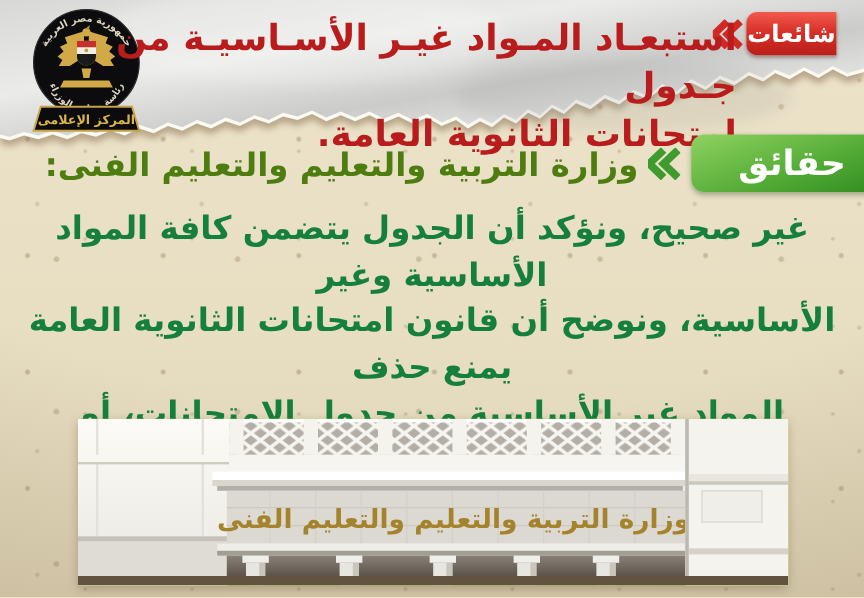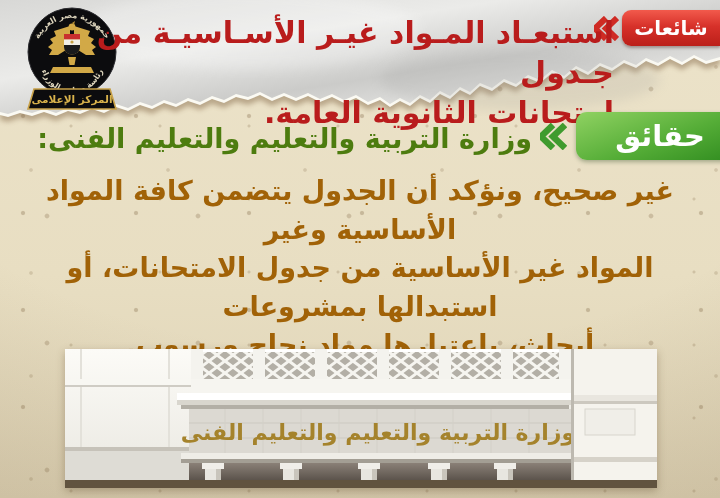--- a/index.html
+++ b/index.html
@@ -22,21 +22,21 @@
       radial-gradient(120% 95% at 50% 18%, rgba(0,0,0,0) 55%, rgba(116,92,58,.16) 100%),
       linear-gradient(180deg,#ece3ca 0%,#e8dec2 55%,#ddd2b5 100%);
     background-size:113px 97px, 89px 73px, 151px 127px, 67px 59px, 137px 103px, 100% 100%, 100% 100%;
   }
   .torn{position:absolute; top:0; left:0;}
   .badge{
     position:absolute; display:flex; align-items:center; justify-content:center;
     color:#ffffff; font-weight:bold; letter-spacing:0;
   }
   .rumor-badge{
-    top:10px; left:622px; width:98px; height:36px; font-size:20px;
+    top:10px; left:622px; width:75px; height:36px; font-size:20px;
     background:linear-gradient(180deg,#f25a4c 0%,#d7312a 45%,#bb1f19 100%);
     border-radius:9px 0 0 9px; box-shadow:0 2px 3px rgba(60,20,15,.35);
   }
   .fact-badge{
     top:112px; left:576px; width:168px; height:48px; font-size:29px;
     background:linear-gradient(160deg,#90d262 0%,#55ad37 55%,#2e8a1e 100%);
     border-radius:11px 0 0 11px; box-shadow:0 2px 4px rgba(30,60,20,.35);
   }
   .chev{position:absolute;}
   .chev-red{top:16px; left:594px;}
@@ -47,21 +47,21 @@
     color:#b91c1c;
   }
   .fact-source{
     position:absolute; top:117px; right:188px; left:16px;
     text-align:right; font-size:27px; line-height:44px; font-weight:bold;
     color:#4d7c0f; white-space:nowrap;
   }
   .fact-body{
     position:absolute; top:172px; left:8px; right:8px;
     text-align:center; font-size:27px; line-height:38.5px; font-weight:bold;
-    color:#a16207;
+    color:#15803d;
   }
   .logo{position:absolute; top:5px; left:25px; width:94px; height:108px;}
   .photo{
     position:absolute; top:349px; left:65px; width:592px; height:139px;
     box-shadow:0 3px 8px rgba(90,70,40,.35); overflow:hidden; background:#bef264;
   }
 </style>
 </head>
 <body>
 
@@ -147,20 +147,21 @@
     <span>حقائق</span>
   </div>
   <svg class="chev chev-green" width="27" height="27" viewBox="0 0 27 27">
     <path d="M25,2 L13,13.5 25,25" fill="none" stroke="#3f9b2e" stroke-width="6.5"></path>
     <path d="M13,2 L1,13.5 13,25" fill="none" stroke="#3f9b2e" stroke-width="6.5"></path>
   </svg>
   <div class="fact-source">وزارة التربية والتعليم والتعليم الفنى:</div>
 
   <div class="fact-body">
     <div>غير صحيح، ونؤكد أن الجدول يتضمن كافة المواد الأساسية وغير</div>
+    <div>الأساسية، ونوضح أن قانون امتحانات الثانوية العامة يمنع حذف</div>
     <div>المواد غير الأساسية من جدول الامتحانات، أو استبدالها بمشروعات</div>
     <div>أبحاث، باعتبارها مواد نجاح ورسوب.</div>
   </div>
 
   <div class="photo">
     <svg width="592" height="139" viewBox="0 0 592 139">
       <defs>
         <pattern id="lattice" width="16" height="12" patternUnits="userSpaceOnUse">
           <rect width="16" height="12" fill="#b3afa6"></rect>
           <path d="M0,0 L16,12 M16,0 L0,12" stroke="#f6f5f0" stroke-width="3"></path>

